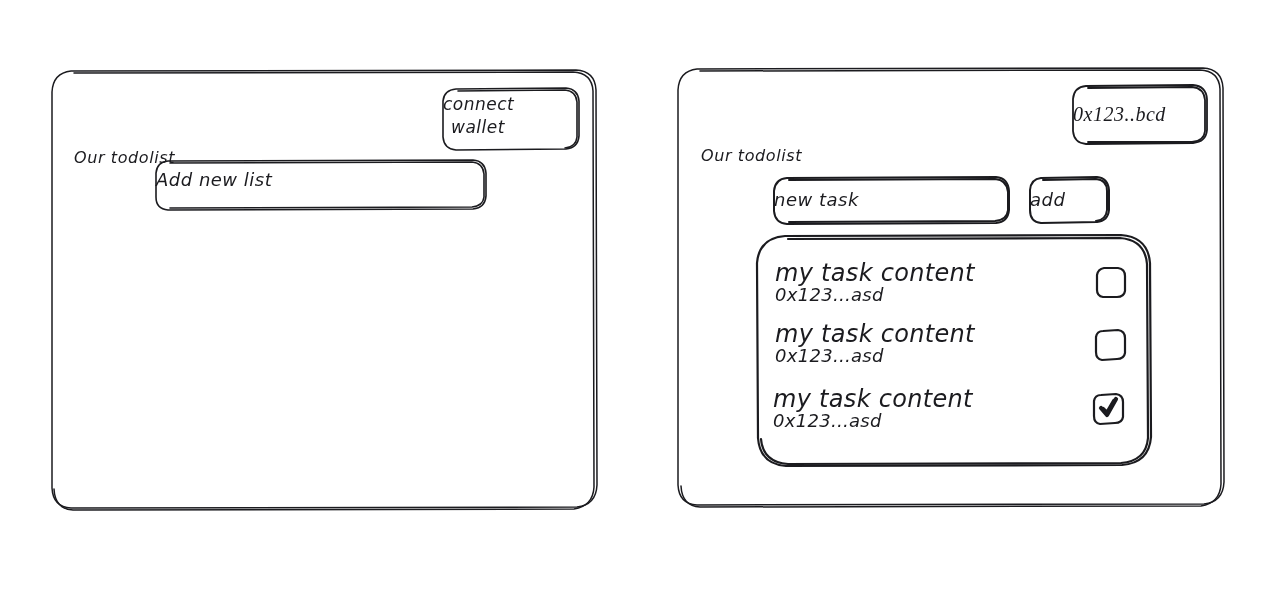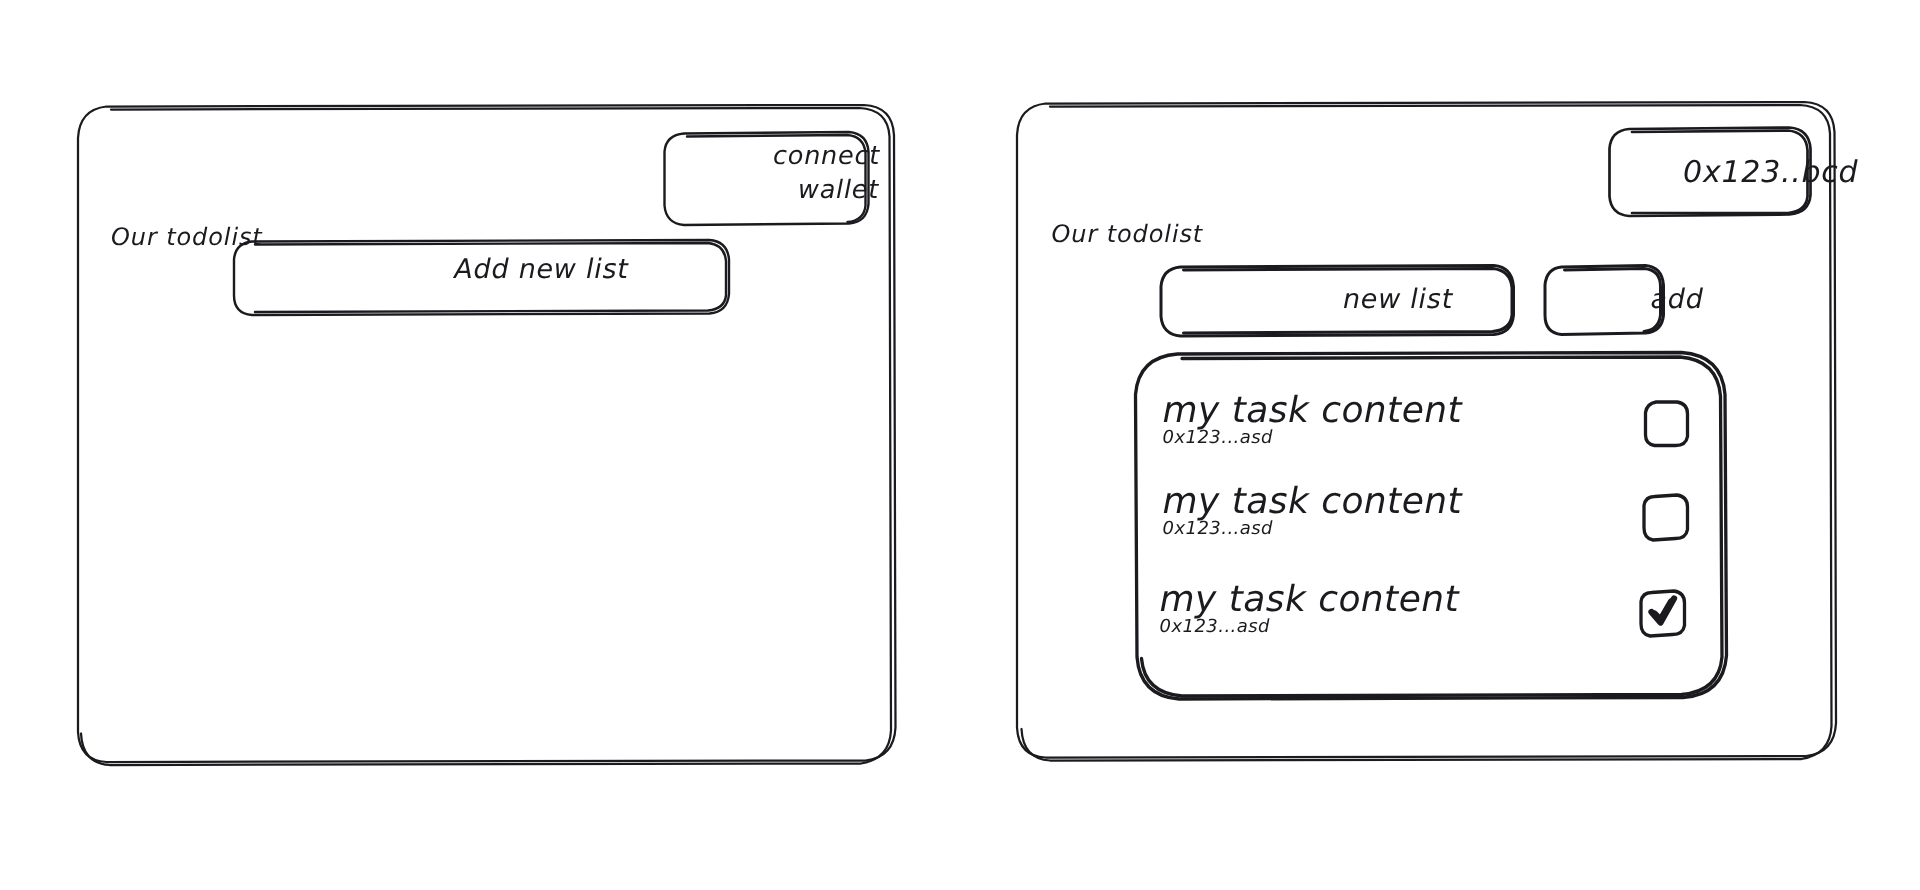--- a/index.html
+++ b/index.html
@@ -33,30 +33,29 @@
     color: #1b1b1f;
     font-family: "DejaVu Sans", sans-serif;
     font-weight: 500;
     font-style: italic;
     letter-spacing: 0.4px;
     white-space: pre;
     line-height: 1.18;
     transform-origin: left top;
   }
   .hand.center {
-    text-align: center;
+    text-align: left;
     white-space: pre-line;
-    padding-left: 40px;
   }
   .t-title   { font-size: 16px; letter-spacing: 0.6px; margin-top: 37px; }
   .t-btn     { font-size: 17px; letter-spacing: 0.5px; }
   .t-addr    { font-size: 20px; letter-spacing: 0.5px; }
   .t-input   { font-size: 18px; letter-spacing: 0.5px; }
   .t-task    { font-size: 24px; letter-spacing: 0.3px; }
-  .t-sub     { font-size: 12px; letter-spacing: 0.3px; }
+  .t-sub     { font-size: 18px; letter-spacing: 0.3px; }
 
   .hit {
     position: absolute;
     background: transparent;
   }
 </style>
 </head>
 <body>
 
 <div class="canvas">
@@ -126,24 +125,24 @@
 
   <div class="hand t-btn center" style="left:443px; top:94px; width:136px;">connect</div>
   <div class="hand t-btn center" style="left:451px; top:117px; width:136px;">wallet</div>
   <div class="hit" style="left:443px; top:88px; width:137px; height:63px;"></div>
 
   <div class="hand t-input center" style="left:156px; top:169px; width:330px;">Add new list</div>
   <div class="hit" style="left:156px; top:160px; width:331px; height:50px;"></div>
 
   <div class="hand t-title" style="left:701px; top:110px;">Our todolist</div>
 
-  <div class="hand t-addr center" style="left:1073px; top:103px; width:135px;">0x123..bcd</div>
+  <div class="hand t-addr center" style="left:1073px; top:103px; width:135px;font-family:Liberation Serif, serif;">0x123..bcd</div>
   <div class="hit" style="left:1073px; top:85px; width:135px; height:60px;"></div>
 
-  <div class="hand t-input center" style="left:774px; top:189px; width:236px;">new list</div>
+  <div class="hand t-input center" style="left:774px; top:189px; width:236px;">new task</div>
   <div class="hit" style="left:774px; top:177px; width:236px; height:48px;" placeholder="new task"></div>
 
   <div class="hand t-input center" style="left:1030px; top:189px; width:96px;">add</div>
   <div class="hit" style="left:1030px; top:177px; width:80px; height:47px;"></div>
 
   <div class="hand t-task" style="left:775px; top:259px;">my task content</div>
   <div class="hand t-sub" style="left:775px; top:284px;">0x123...asd</div>
   <div class="hit" style="left:1094px; top:266px; width:34px; height:34px;"></div>
   <div class="hit" style="left:765px; top:255px; width:320px; height:52px;"></div>
 

